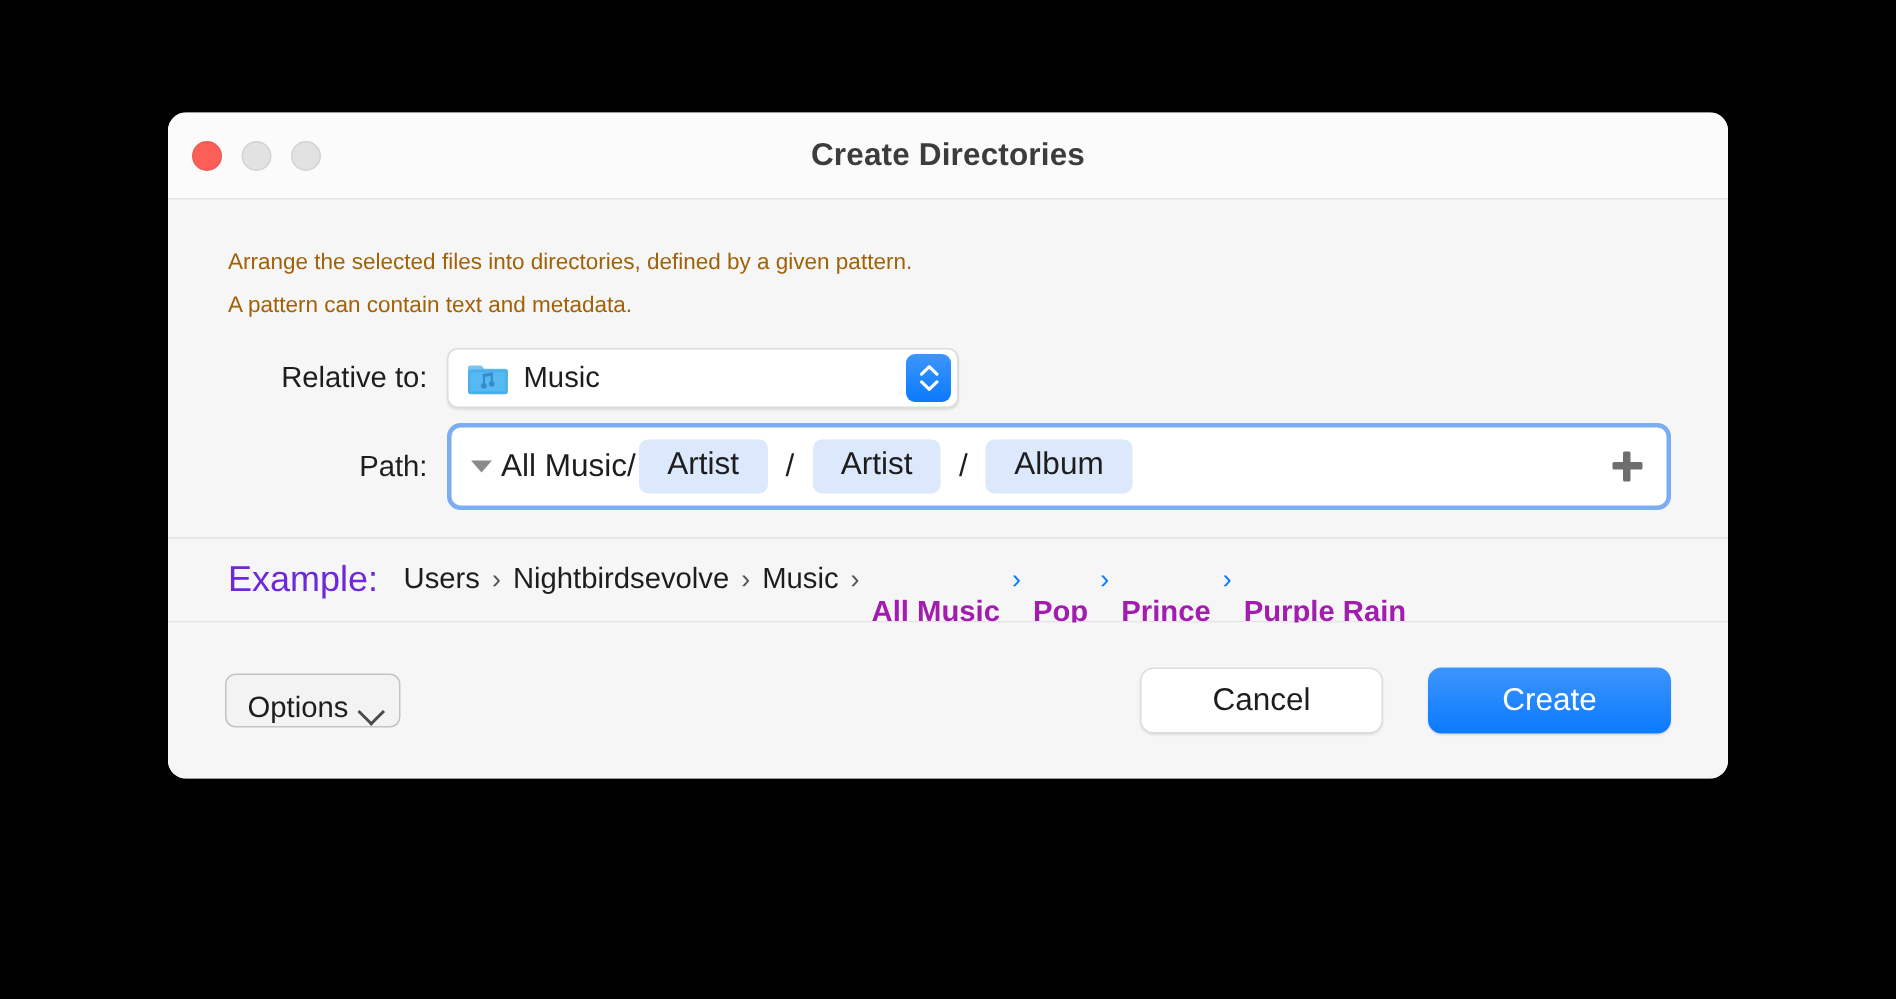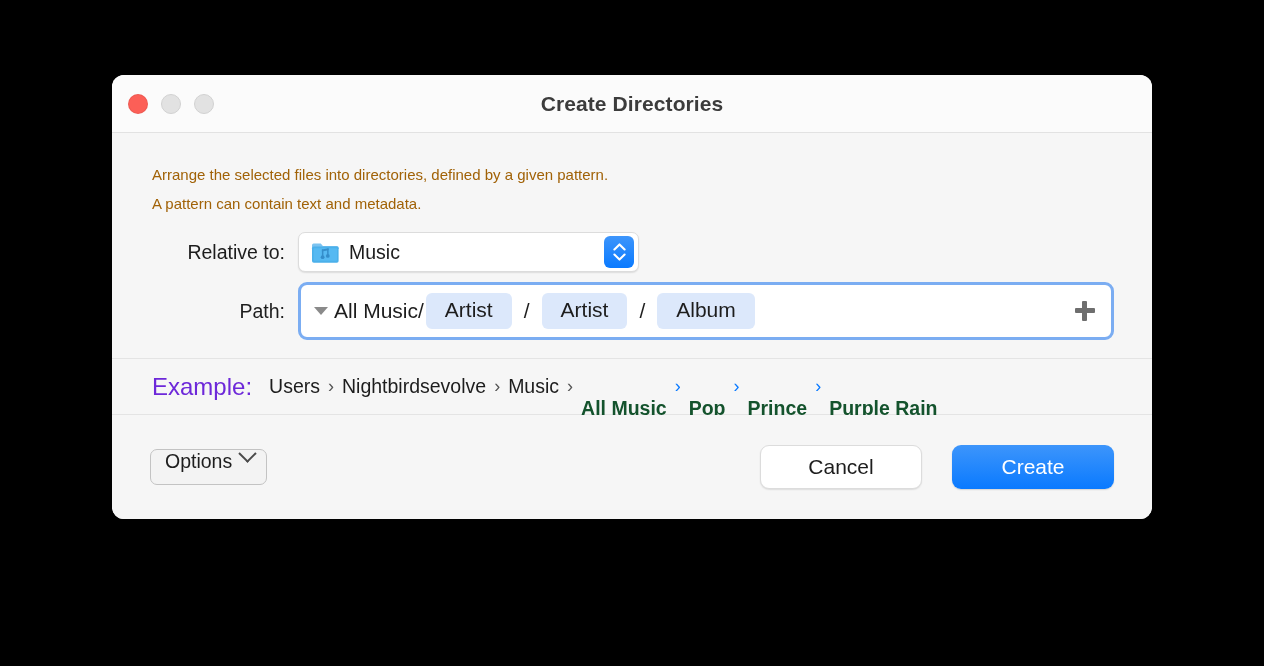--- a/index.html
+++ b/index.html
@@ -234,21 +234,21 @@
     color: #6d28d9;
     margin-right: 17px;
   }
 
   .crumb {
     font-size: 19.5px;
     color: #1d1d1d;
     white-space: nowrap;
   }
   .crumb.highlight {
-    color: #14532d;
+    color: #a21caf;
     font-weight: bold;
     margin-top: 44px;
   }
   .crumb-sep {
     font-size: 18px;
     color: #555;
     padding: 0 8px;
   }
   .crumb-sep.highlight { color: #0a7aff; }
 
@@ -261,21 +261,21 @@
     padding: 0 38px;
     box-sizing: border-box;
   }
 
   .options-button {
     height: 36px;
     border: 1px solid #c3c3c3;
     border-radius: 7px;
     background: #f3f3f3;
     display: flex;
-    align-items: flex-start;
+    align-items: flex-end;
     padding: 0 12px 0 14px;
     font-size: 19.5px;
     color: #1d1d1d;
     box-sizing: border-box;
   }
 
   .chev-down {
     width: 11px; height: 11px;
     margin-left: 9px;
     border-right: 2.2px solid #4a4a4a;

